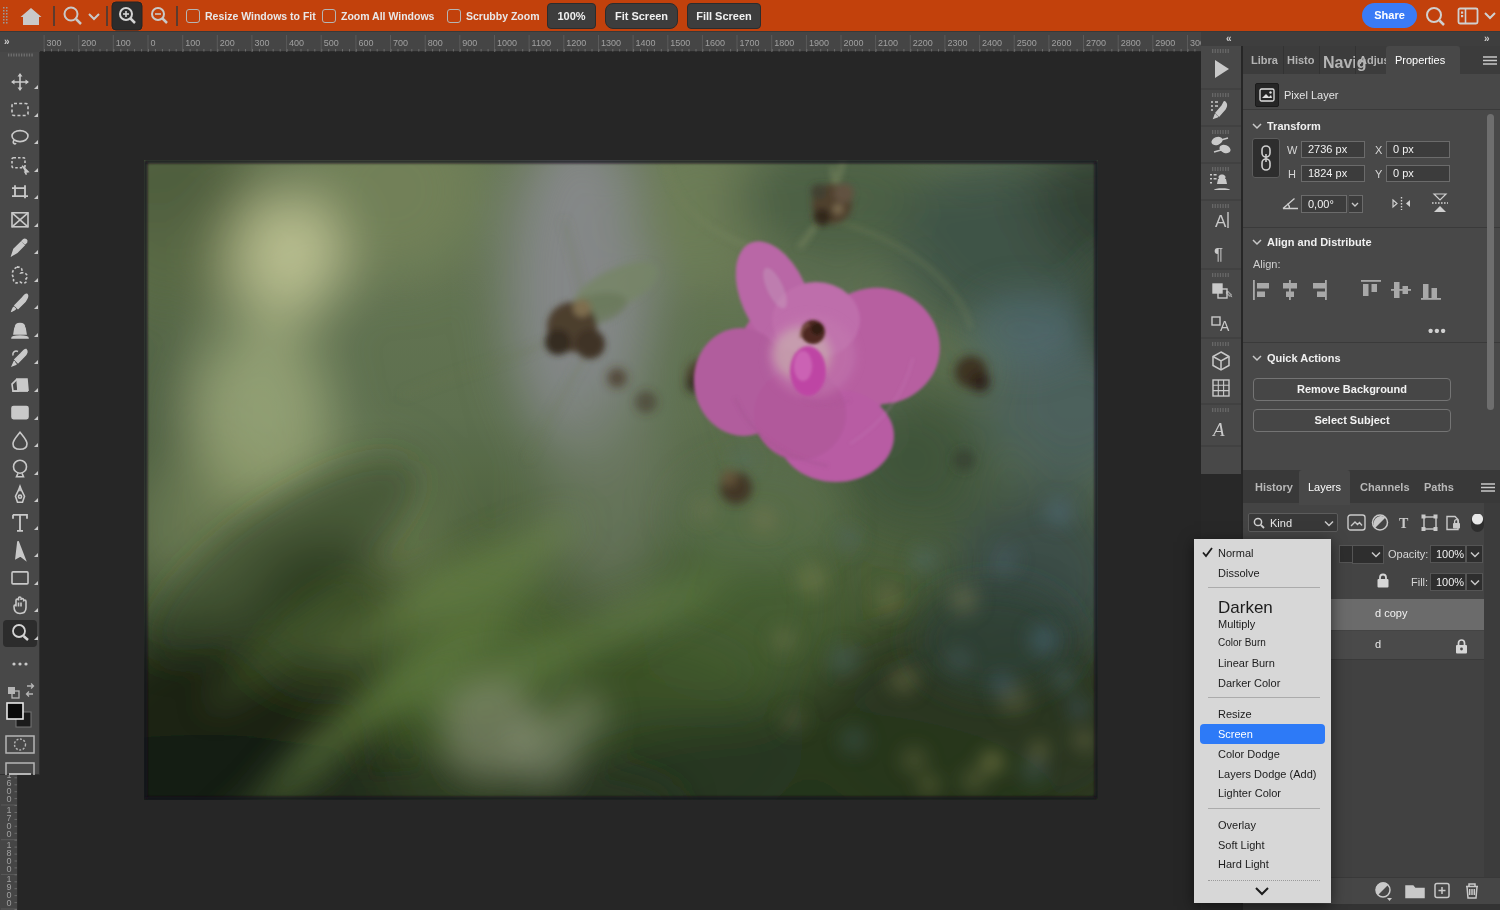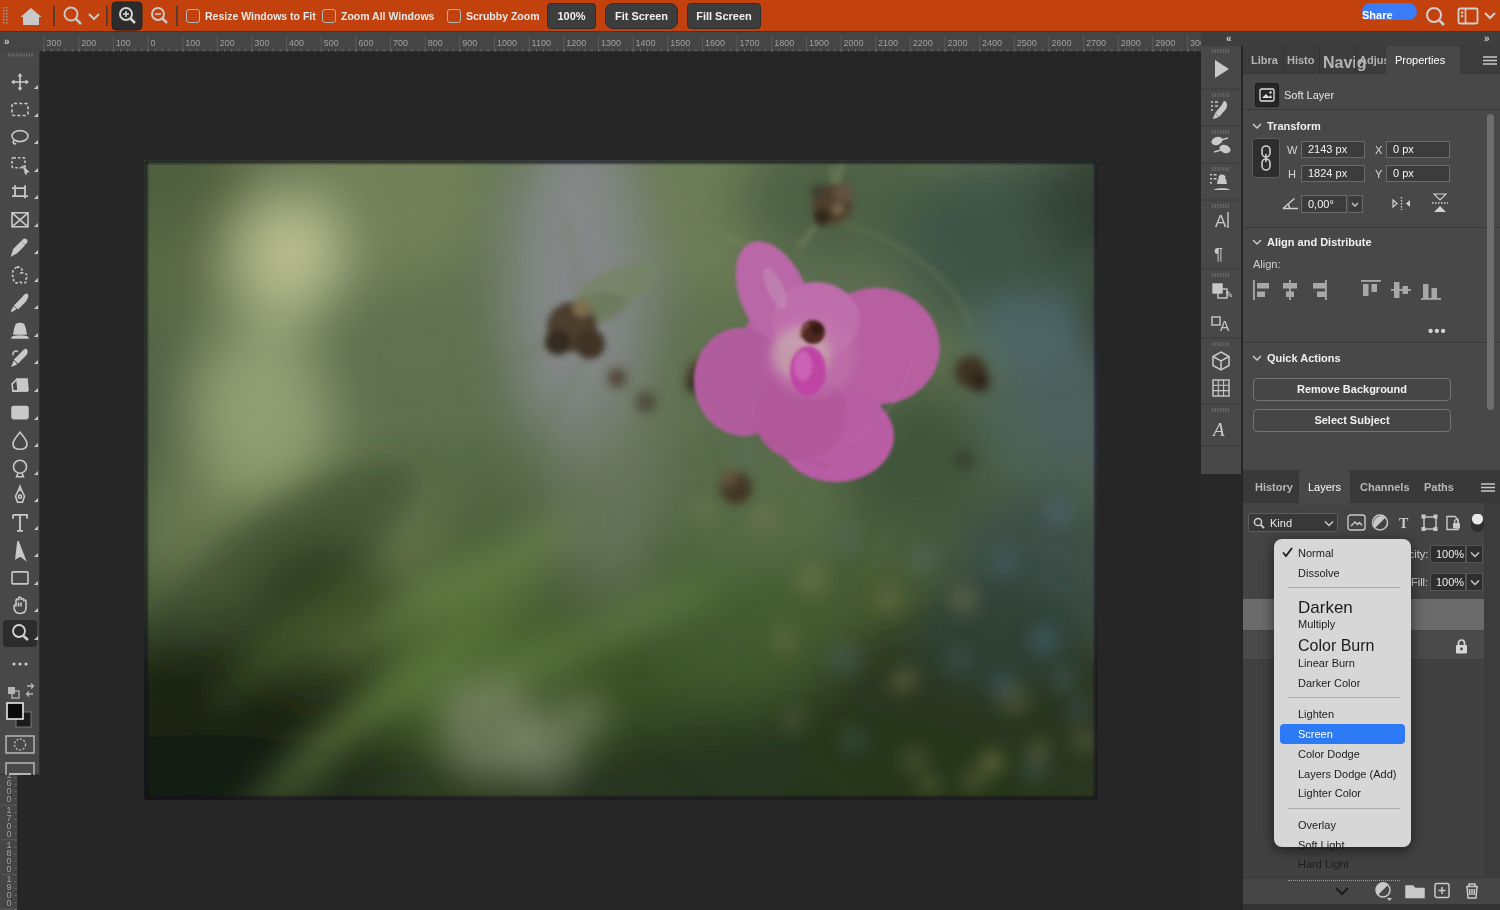--- a/index.html
+++ b/index.html
@@ -557,21 +557,21 @@
  </svg>
  <div class="a" style="left:186px;top:9px;width:14px;height:14px;border:1.5px solid #b5b5b5;border-radius:3px"></div>
  <div class="a" style="left:205px;top:10px;font-size:10.5px;font-weight:bold;color:#e8e8e8">Resize Windows to Fit</div>
  <div class="a" style="left:322px;top:9px;width:14px;height:14px;border:1.5px solid #b5b5b5;border-radius:3px"></div>
  <div class="a" style="left:341px;top:10px;font-size:10.5px;font-weight:bold;color:#e8e8e8">Zoom All Windows</div>
  <div class="a" style="left:447px;top:9px;width:14px;height:14px;border:1.5px solid #b5b5b5;border-radius:3px"></div>
  <div class="a" style="left:466px;top:10px;font-size:10.5px;font-weight:bold;color:#e8e8e8">Scrubby Zoom</div>
  <div class="a" style="left:547px;top:3px;width:49px;height:26px;background:#3d3d3d;border:1px solid #2c2c2c;border-radius:4px;color:#f0f0f0;font-size:11px;font-weight:bold;text-align:center;line-height:24px">100%</div>
  <div class="a" style="left:605px;top:3px;width:73px;height:26px;background:#3d3d3d;border:1px solid #2c2c2c;border-radius:8px;color:#f0f0f0;font-size:11px;font-weight:bold;text-align:center;line-height:24px">Fit Screen</div>
  <div class="a" style="left:687px;top:3px;width:74px;height:26px;background:#3d3d3d;border:1px solid #2c2c2c;border-radius:4px;color:#f0f0f0;font-size:11px;font-weight:bold;text-align:center;line-height:24px">Fill Screen</div>
- <div class="a" style="left:1362px;top:3px;width:55px;height:17px;background:#3a7bf6;border-radius:13px;color:#fff;font-size:11px;font-weight:bold;line-height:25px">Share</div>
+ <div class="a" style="left:1362px;top:3px;width:55px;height:25px;background:#3a7bf6;border-radius:13px;color:#fff;font-size:11px;font-weight:bold;text-align:center;line-height:25px">Share</div>
  <svg class="a" style="left:1424px;top:4px" width="76" height="24">
   <circle cx="10" cy="11" r="7" fill="none" stroke="#d0d0d0" stroke-width="2"></circle>
   <line x1="15.5" y1="16.5" x2="20" y2="21" stroke="#d0d0d0" stroke-width="2.5"></line>
   <rect x="34.5" y="4.5" width="19" height="15" rx="1.5" fill="none" stroke="#d0d0d0" stroke-width="1.8"></rect>
   <rect x="37" y="7.5" width="2.2" height="2.2" fill="#d0d0d0"></rect>
       <rect x="37" y="11" width="2.2" height="2.2" fill="#d0d0d0"></rect>
   <line x1="41.5" y1="5" x2="41.5" y2="19" stroke="#d0d0d0" stroke-width="1.6"></line>
   <path d="M61 9 L66 14 L71 9" fill="none" stroke="#d0d0d0" stroke-width="2"></path>
  </svg>
 </div>
@@ -870,38 +870,38 @@
       </g>
     </svg>
 
  <div class="a" style="left:12px;top:37px;width:24px;height:24px;background:#262626;border:1px solid #1b1b1b;border-radius:2px">
   <svg width="22" height="22">
         <rect x="4" y="5" width="14" height="12" rx="1.5" fill="none" stroke="#e0e0e0" stroke-width="1.3"></rect>
         <path d="M6,14 L10,10 L13,13 L15,11 L16,14 Z" fill="#e0e0e0"></path>
         <circle cx="14.5" cy="8.5" r="1.2" fill="#e0e0e0"></circle>
       </svg>
  </div>
- <div class="a" style="left:41px;top:43px;font-size:11px;color:#e4e4e4">Soft Layer</div>
+ <div class="a" style="left:41px;top:43px;font-size:11px;color:#e4e4e4">Pixel Layer</div>
  <div class="a" style="left:0;top:63px;width:257px;height:1px;background:#3a3a3a"></div>
 
  <svg class="a" style="left:9px;top:76px" width="10" height="8">
       <path d="M1,2 L5,6 L9,2" stroke="#c9c9c9" stroke-width="1.5" fill="none"></path>
     </svg>
  <div class="a" style="left:24px;top:74px;font-size:11px;font-weight:bold;color:#f0f0f0">Transform</div>
  <div class="a" style="left:9px;top:92px;width:28px;height:40px;background:#2e2e2e;border:1px solid #5c5c5c;border-radius:3px">
   <svg width="26" height="38">
         <g fill="none" stroke="#cfcfcf" stroke-width="1.6">
           <rect x="9" y="7" width="8" height="11" rx="4"></rect>
           <rect x="9" y="20" width="8" height="11" rx="4"></rect>
           <line x1="13" y1="15" x2="13" y2="23"></line>
         </g>
       </svg>
  </div>
  <div class="a" style="left:44px;top:98px;font-size:11px;color:#d6d6d6">W</div>
- <div class="a" style="left:58px;top:95px;width:64px;height:17px;background:#3c3c3c;border:1px solid #6b6b6b;line-height:15px;font-size:11px;color:#f2f2f2;padding-left:6px">2143 px</div>
+ <div class="a" style="left:58px;top:95px;width:64px;height:17px;background:#3c3c3c;border:1px solid #6b6b6b;line-height:15px;font-size:11px;color:#f2f2f2;padding-left:6px">2736 px</div>
  <div class="a" style="left:132px;top:98px;font-size:11px;color:#d6d6d6">X</div>
  <div class="a" style="left:143px;top:95px;width:64px;height:17px;background:#3c3c3c;border:1px solid #6b6b6b;line-height:15px;font-size:11px;color:#f2f2f2;padding-left:6px">0 px</div>
  <div class="a" style="left:45px;top:122px;font-size:11px;color:#d6d6d6">H</div>
  <div class="a" style="left:58px;top:119px;width:64px;height:17px;background:#3c3c3c;border:1px solid #6b6b6b;line-height:15px;font-size:11px;color:#f2f2f2;padding-left:6px">1824 px</div>
  <div class="a" style="left:132px;top:122px;font-size:11px;color:#d6d6d6">Y</div>
  <div class="a" style="left:143px;top:119px;width:64px;height:17px;background:#3c3c3c;border:1px solid #6b6b6b;line-height:15px;font-size:11px;color:#f2f2f2;padding-left:6px">0 px</div>
  <svg class="a" style="left:38px;top:149px" width="19" height="16">
       <path d="M2,13.5 H17 M2,13.5 L13.5,3.5 M8.5,13.5 a7,7 0 0 0 -2,-5" stroke="#cfcfcf" stroke-width="1.3" fill="none"></path>
     </svg>
  <div class="a" style="left:58px;top:149px;width:46px;height:18px;background:#3c3c3c;border:1px solid #6b6b6b;line-height:16px;font-size:11px;color:#f2f2f2;padding-left:6px">0,00°</div>
@@ -1061,34 +1061,34 @@
    <path d="M69,6 v7 M65.5,9.5 h7"></path>
    <path d="M93,5.5 h12 M96,5 v-2 h6 v2 M94,5.5 l1,11.5 h8 l1,-11.5 M96.7,8 v6 M99,8 v6 M101.3,8 v6"></path>
   </g>
  </svg>
  <div class="a" style="left:0;top:434px;width:257px;height:6px;background:#333"></div>
 </div>
 <div class="a" style="left:1352px;top:545px;width:32px;height:19px;background:#2e2e2e;border:1px solid #555"></div>
 <svg class="a" style="left:1371px;top:551px" width="12" height="9">
     <path d="M1,1.5 L5,5.5 L9,1.5" stroke="#c9c9c9" stroke-width="1.5" fill="none"></path>
   </svg>
-<div class="a" style="left:1274px;top:539px;width:137px;height:308px;background:#d7d7d7;border-radius:8px;box-shadow:0 3px 14px rgba(0,0,0,0.55)">
+<div class="a" style="left:1194px;top:539px;width:137px;height:364px;background:#d7d7d7;border-radius:0;box-shadow:0 3px 14px rgba(0,0,0,0.55)">
     <div class="a" style="left:24px;top:8px;font-size:11px;color:#1c1c1c">Normal</div>
     <svg class="a" style="left:8px;top:8px" width="12" height="11">
       <path d="M1,5.5 L4,9 L10,1" stroke="#1c1c1c" stroke-width="1.8" fill="none"></path>
     </svg>
     <div class="a" style="left:24px;top:28px;font-size:11px;color:#1c1c1c">Dissolve</div>
     <div class="a" style="left:14px;top:48px;width:112px;height:1px;background:#ababab"></div>
     <div class="a" style="left:24px;top:59px;font-size:17px;color:#1c1c1c">Darken</div>
     <div class="a" style="left:24px;top:79px;font-size:11px;color:#1c1c1c">Multiply</div>
-    <div class="a" style="left:24px;top:98px;font-size:16px;color:#1c1c1c">Color Burn</div>
+    <div class="a" style="left:24px;top:98px;font-size:10px;color:#1c1c1c">Color Burn</div>
     <div class="a" style="left:24px;top:118px;font-size:11px;color:#1c1c1c">Linear Burn</div>
     <div class="a" style="left:24px;top:138px;font-size:11px;color:#1c1c1c">Darker Color</div>
     <div class="a" style="left:14px;top:158px;width:112px;height:1px;background:#ababab"></div>
-    <div class="a" style="left:24px;top:169px;font-size:11px;color:#1c1c1c">Lighten</div>
+    <div class="a" style="left:24px;top:169px;font-size:11px;color:#1c1c1c">Resize</div>
     <div class="a" style="left:6px;top:185px;width:125px;height:20px;background:#2d7af7;border-radius:4px"></div>
     <div class="a" style="left:24px;top:189px;font-size:11px;color:#fff">Screen</div>
     <div class="a" style="left:24px;top:209px;font-size:11px;color:#1c1c1c">Color Dodge</div>
     <div class="a" style="left:24px;top:229px;font-size:11px;color:#1c1c1c">Layers Dodge (Add)</div>
     <div class="a" style="left:24px;top:248px;font-size:11px;color:#1c1c1c">Lighter Color</div>
     <div class="a" style="left:14px;top:269px;width:112px;height:1px;background:#ababab"></div>
     <div class="a" style="left:24px;top:280px;font-size:11px;color:#1c1c1c">Overlay</div>
     <div class="a" style="left:24px;top:300px;font-size:11px;color:#1c1c1c">Soft Light</div>
     <div class="a" style="left:24px;top:319px;font-size:11px;color:#1c1c1c">Hard Light</div>
     <div class="a" style="left:14px;top:341px;width:112px;height:1px;border-top:1.5px dotted #9a9a9a"></div>

